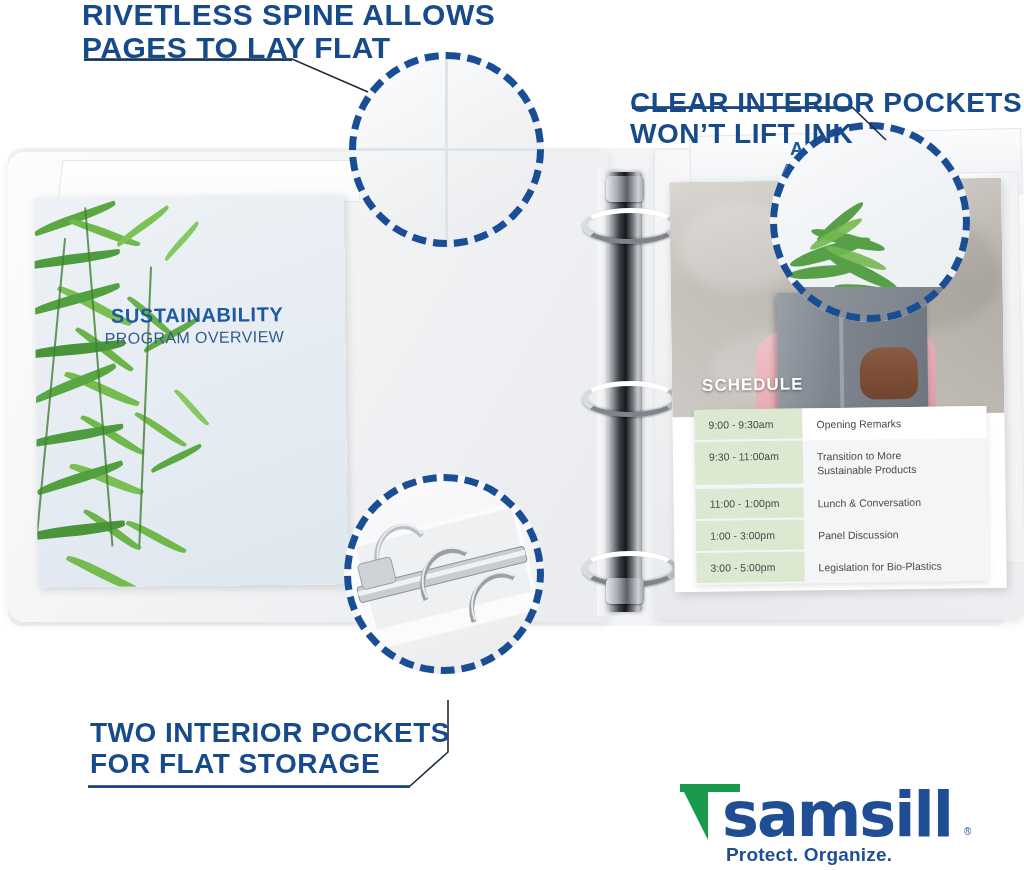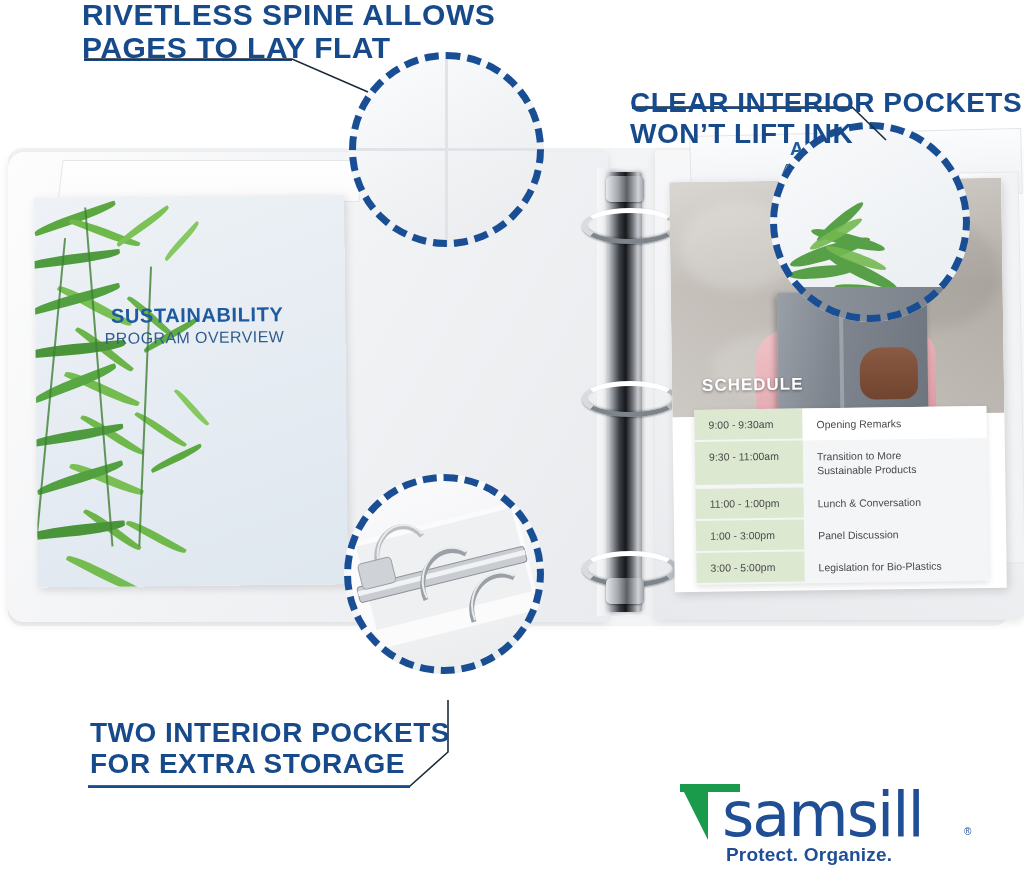--- a/index.html
+++ b/index.html
@@ -210,21 +210,21 @@
 
   .mag3{left:344px;top:474px;width:200px;height:200px;
     background:linear-gradient(160deg,#fcfcfd,#f1f2f4 60%,#e9eaec);}
 
   
   .logo{position:absolute;left:678px;top:782px;width:300px;height:84px;}
   .logo-mark{position:absolute;left:0;top:0;}
   .logo-word{
     position:absolute;left:44px;top:-4px;
     font-family:"DejaVu Sans", sans-serif;
-    font-weight:normal;font-size:62px;color:#1f4e95;letter-spacing:-2px;
+    font-weight:bold;font-size:62px;color:#1f4e95;letter-spacing:-2px;
   }
   .logo-reg{position:absolute;left:286px;top:44px;font-size:10px;color:#1f4e95;}
   .logo-tag{
     position:absolute;left:48px;top:62px;
     font-weight:bold;font-size:19px;letter-spacing:.2px;color:#1f4e95;
   }
   .logo-tag .green{color:#1a9b4c;}
 </style>
 </head>
 <body>
@@ -384,21 +384,21 @@
     <path d="M88 787 L410 787" stroke="#174a8b" stroke-width="2" fill="none"></path>
   </svg>
 
   <div class="callout callout-tr">
     <div class="ctext">CLEAR INTERIOR POCKETS
 WON’T LIFT INK</div>
   </div>
 
   <div class="callout callout-bl">
     <div class="ctext">TWO INTERIOR POCKETS
-FOR EXTRA STORAGE</div>
+FOR FLAT STORAGE</div>
   </div>
 
   <div class="logo">
     <svg class="logo-mark" width="64" height="62" viewBox="0 0 64 62">
       <path d="M2 58 L2 10 L62 10 L62 2 L2 2 Z" fill="#1a9b4c"></path>
       <path d="M2 2 L62 2 L62 10 L30 10 L30 58 Z" fill="#1a9b4c"></path>
     </svg>
     <div class="logo-word">samsill</div>
     <div class="logo-reg">®</div>
     <div class="logo-tag"><span>Protect. Organize. </span><span class="green">Empower.</span></div>

